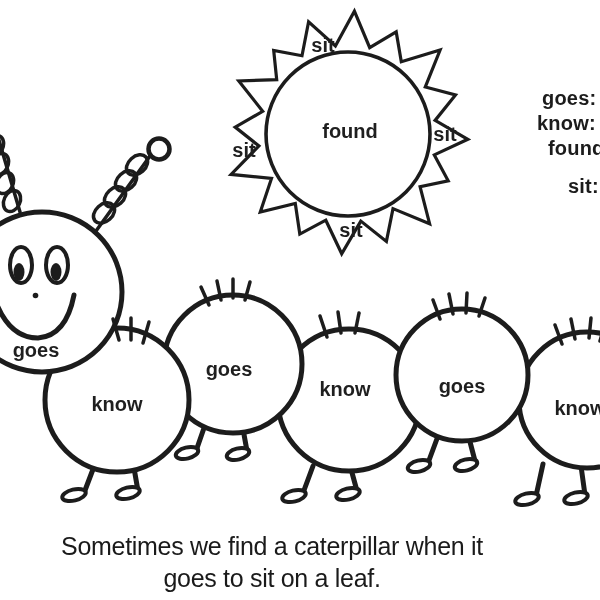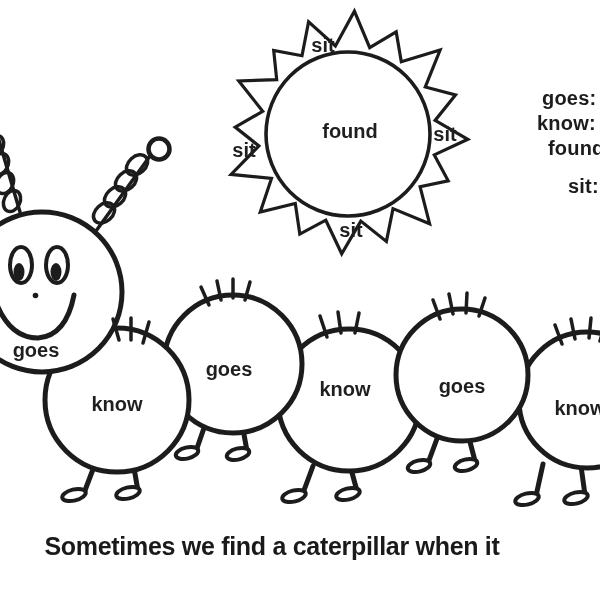--- a/index.html
+++ b/index.html
@@ -23,21 +23,21 @@
     font-weight: bold;
     font-size: 20px;
     color: #1c1c1c;
     letter-spacing: 0.2px;
   }
   .caption {
     position: absolute;
     left: 0; top: 530px;
     width: 544px;
     text-align: center;
-    font-weight: bold;
+    font-weight: normal;
     font-size: 25px;
     line-height: 32px;
     color: #1a1a1a;
     letter-spacing: -0.3px;
   }
 </style>
 </head>
 <body>
 
 <svg id="stage" width="600" height="600" viewBox="0 0 600 600">
@@ -152,13 +152,14 @@
 
 <div>
   <div class="key-line" style="left:542px; top:87px;">goes: o</div>
   <div class="key-line" style="left:537px; top:112px;">know: b</div>
   <div class="key-line" style="left:548px; top:137px;">found</div>
   <div class="key-line" style="left:568px; top:175px;">sit:</div>
 </div>
 
 <div class="caption">
   <span style="display:block">Sometimes we find a caterpillar when it</span>
+  <span style="display:block">goes to sit on a leaf.</span>
 </div>
 
 </body></html>

